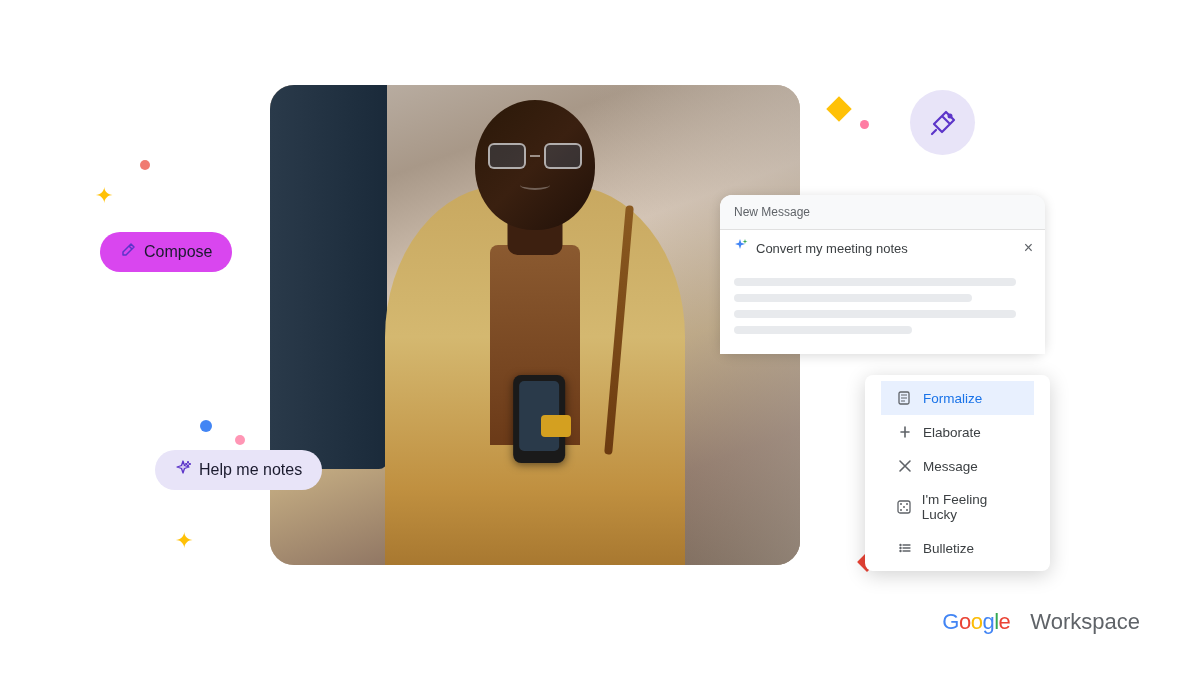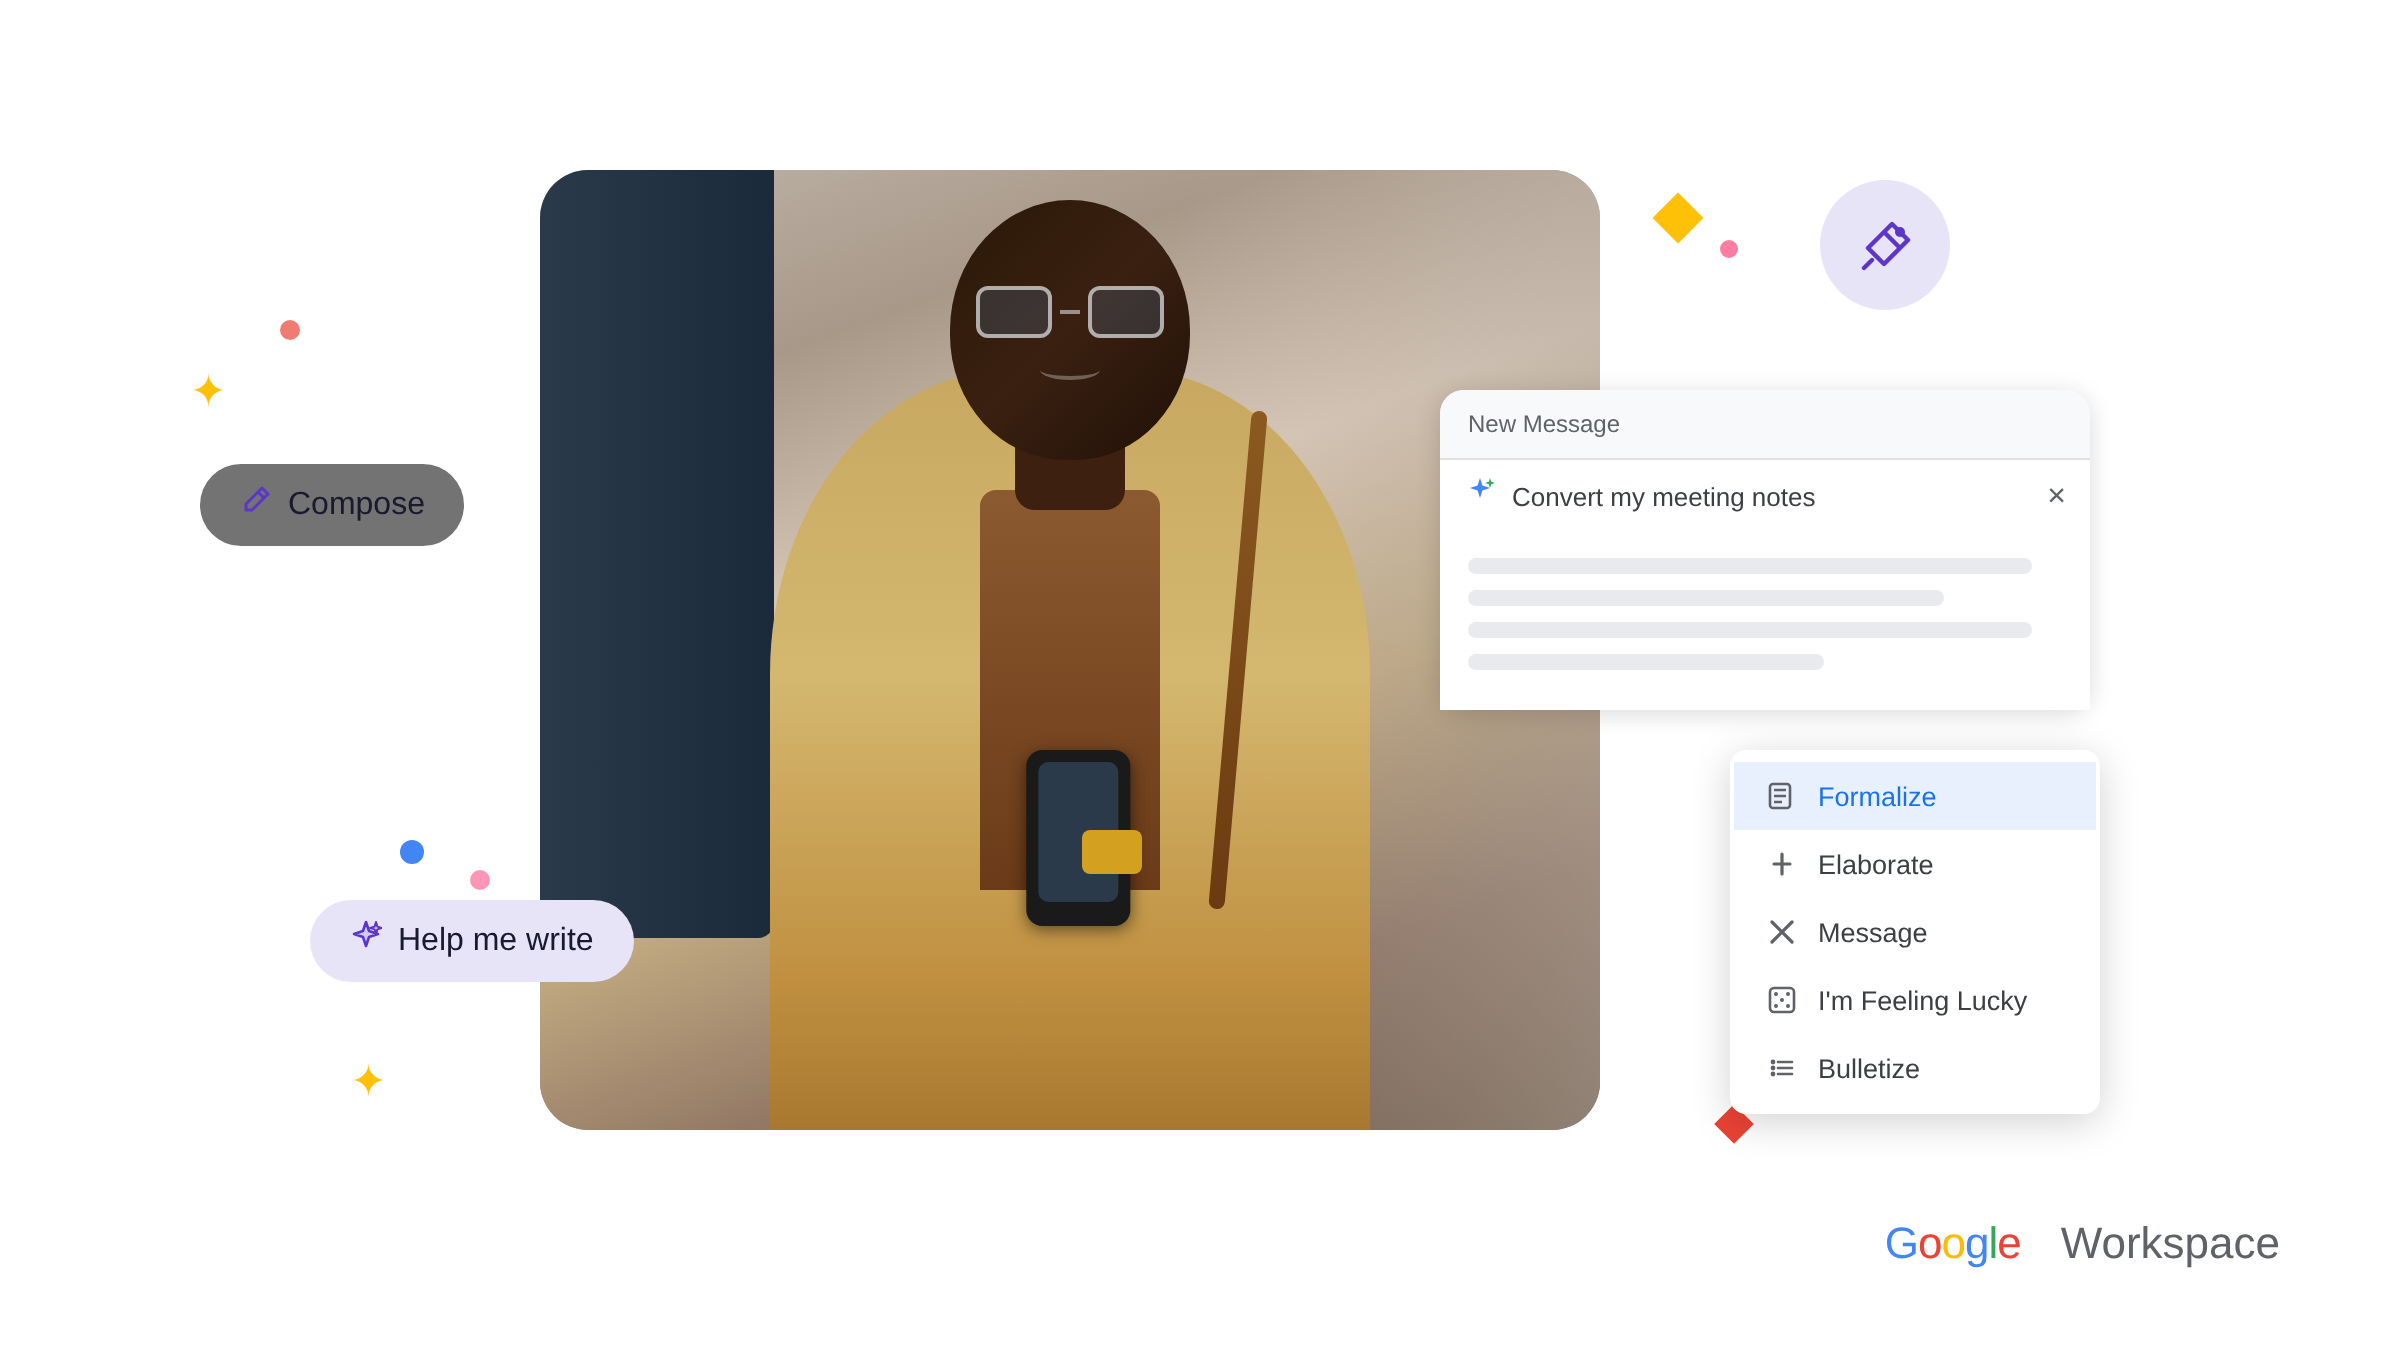--- a/index.html
+++ b/index.html
@@ -128,21 +128,21 @@
       display: flex;
       align-items: center;
       justify-content: center;
     }
 
     
     .compose-btn {
       position: absolute;
       left: 100px;
       top: 232px;
-      background: #737373;
+      background: #d946ef;
       border-radius: 50px;
       padding: 10px 20px;
       display: flex;
       align-items: center;
       gap: 8px;
       cursor: pointer;
       border: none;
       font-size: 16px;
       font-weight: 500;
       color: #1a1a2e;
@@ -228,21 +228,21 @@
 
     
     .dropdown-menu {
       position: absolute;
       right: -5px;
       top: 180px;
       width: 185px;
       background: #fff;
       border-radius: 8px;
       box-shadow: 0 4px 20px rgba(0,0,0,0.18);
-      padding: 6px 2px;
+      padding: 6px 16px;
       z-index: 10;
     }
 
     .menu-item {
       display: flex;
       align-items: center;
       padding: 9px 16px;
       gap: 10px;
       cursor: pointer;
       font-size: 13.5px;
@@ -379,21 +379,21 @@
     <span>Compose</span>
   </button>
 
   <button class="help-write-btn">
     <span>
       <svg width="16" height="16" viewBox="0 0 16 16" fill="none">
         <path d="M8 1l1.5 4.5L14 7l-4.5 1.5L8 13l-1.5-4.5L2 7l4.5-1.5z" stroke="#5c35c9" stroke-width="1.3" stroke-linejoin="round" fill="rgba(92,53,201,0.15)"></path>
         <path d="M13 1l.7 2.3L16 4l-2.3.7L13 7l-.7-2.3L10 4l2.3-.7z" stroke="#5c35c9" stroke-width="1" stroke-linejoin="round" fill="rgba(92,53,201,0.1)"></path>
       </svg>
     </span>
-    <span>Help me write</span>
+    <span>Help me notes</span>
   </button>
 
   <div class="gmail-panel">
     <div class="gmail-header">
       <span>New Message</span>
     </div>
 
     <div class="gmail-input-row">
       <span>
         <svg width="16" height="16" viewBox="0 0 16 16" fill="none">

